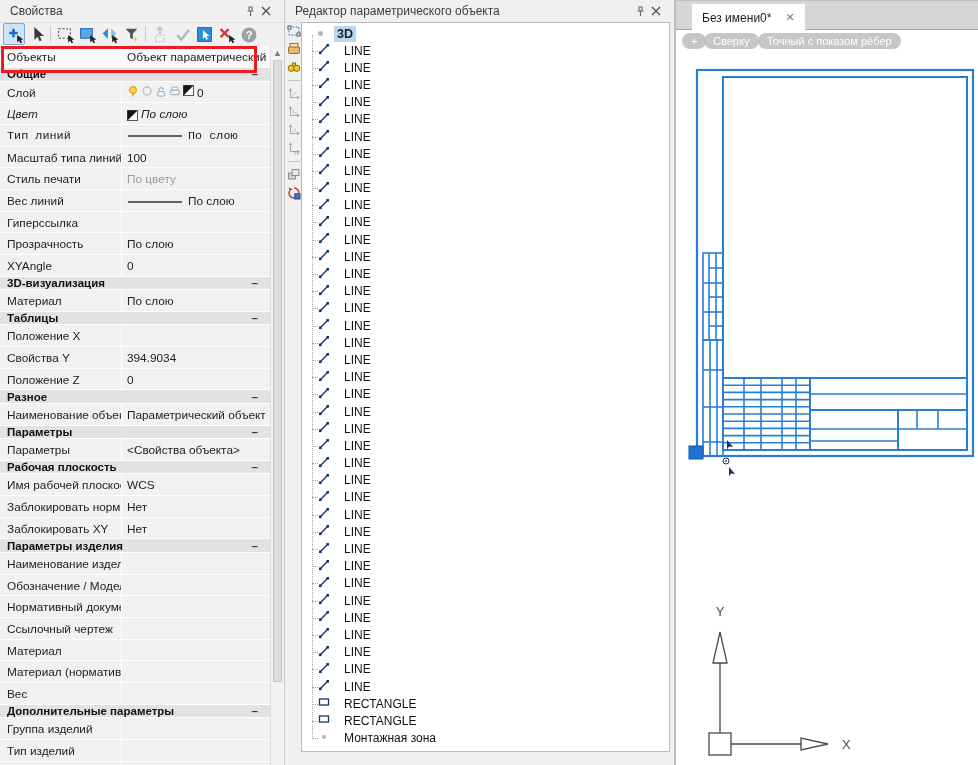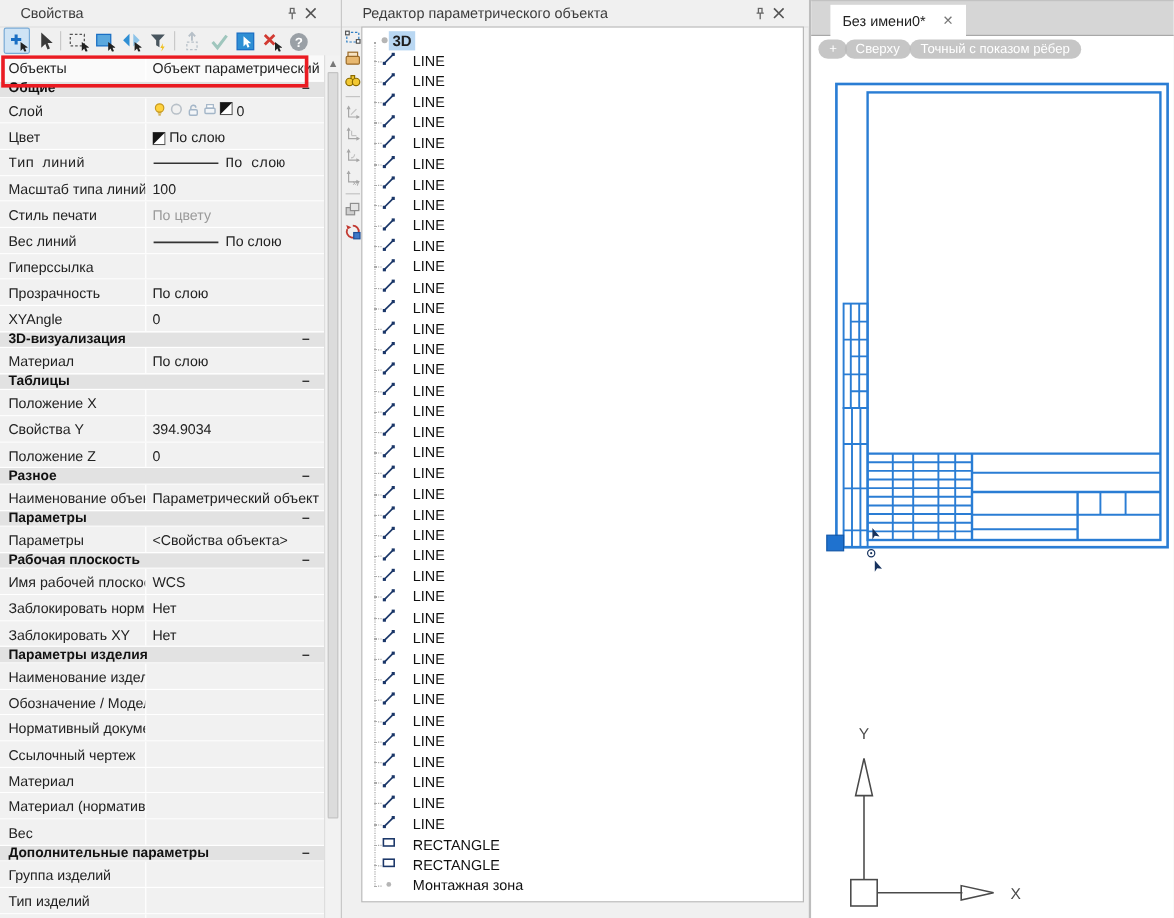--- a/index.html
+++ b/index.html
@@ -1,20 +1,20 @@
 <!DOCTYPE html>
 <html><head>
 <meta charset="utf-8">
 <style>
   html,body{margin:0;padding:0}
   body{width:978px;height:765px;overflow:hidden;position:relative;
        font-family:"Liberation Sans",sans-serif;background:#f0f0f0;font-size:12px;color:#1e1e1e}
   .panel{position:absolute;top:0;height:765px;background:#f0f0f0;box-sizing:border-box}
   
-  .phead{height:22px;display:flex;align-items:center;padding:0 17px;color:#3c3c3c;
+  .phead{height:22px;display:flex;align-items:center;padding:0 10px;color:#3c3c3c;
          background:#f0f0f0;border-bottom:1px solid #e0e0e0;font-size:12px}
   .phead .ptitle{flex:1;white-space:nowrap;overflow:hidden}
   .hbtn{width:16px;height:16px;display:flex;align-items:center;justify-content:center;color:#666;cursor:default}
   .hbtn svg{display:block}
   
   .ptoolbar{position:absolute;top:22px;left:0;width:284px;height:24px;display:flex;align-items:center;padding-left:3px;box-sizing:border-box}
   .tbtn{width:22px;height:22px;display:flex;align-items:center;justify-content:center;border:1px solid transparent;border-radius:2px;box-sizing:border-box}
   .tbtn.pressed{background:#cfe4f5;border-color:#79abd6}
   .tsep{width:1px;height:16px;background:#c9c9c9;margin:0 3px}
   
@@ -38,21 +38,21 @@
   .vscroll .up{height:13px;display:flex;align-items:center;justify-content:center;color:#777;font-size:9px}
   .vscroll .thumb{position:absolute;left:2px;right:2px;top:14px;height:620px;background:#dcdcdc;border:1px solid #c4c4c4;border-radius:1px}
   
   #editor{left:284px;width:392px;border-left:1px solid #c8c8c8;border-right:2px solid #bdbdbd}
   .etoolbar{position:absolute;left:1px;top:24px;width:15px;display:flex;flex-direction:column;align-items:center;gap:4px}
   .ebtn{width:14px;height:14px;display:flex;align-items:center;justify-content:center}
   .esep{width:12px;height:1px;background:#c4c4c4;margin:2px 0}
   .tree{position:absolute;left:16px;top:22px;width:369px;height:730px;background:#fff;
         border:1px solid #b9b9b9;box-sizing:border-box;overflow:hidden;position:absolute}
   .tree-guide{position:absolute;left:10px;top:12px;height:704px;border-left:1px dotted #a9a9a9}
-  .troot{height:17px;display:flex;align-items:center;padding-left:16px;gap:1px;position:relative;margin-top:2px}
+  .troot{height:17px;display:flex;align-items:center;padding-left:16px;gap:11px;position:relative;margin-top:2px}
   .troot .rootdot{width:5px;height:5px;background:#b5b5b5;border-radius:50%}
   .troot .rootlbl{background:#b9d7f2;font-weight:bold;font-size:12.5px;padding:0 3px;line-height:16px}
   .titem{height:17.2px;display:flex;align-items:center;padding-left:16px;gap:14px;position:relative;font-size:12px;color:#111}
   .titem::before{content:"";position:absolute;left:10px;top:50%;width:6px;border-top:1px dotted #a9a9a9}
   .titem svg{flex:none}
   
   #canvas{left:676px;width:302px;background:#fff}
   .tabstrip{position:absolute;left:0;top:0;width:302px;height:30px;background:#d6d6d6;
             border-bottom:1px solid #a8a8a8;border-top:1px solid #c2c2c2;box-sizing:border-box}
   .tab{position:absolute;left:16px;top:3px;height:27px;background:#fff;display:flex;align-items:center;
@@ -178,21 +178,21 @@
               <rect x="1.8" y="5.2" width="8.4" height="4.4" rx="0.8" fill="#f2f5f8" stroke="#a4b6c8" stroke-width="1.2"></rect>
             </svg>
             <svg class="icn" width="11" height="11" viewBox="0 0 11 11">
               <rect x="0.5" y="0.5" width="10" height="10" fill="#fff" stroke="#555"></rect>
               <path d="M0.5 0.5 h10 l-10 10 z" fill="#151515"></path>
             </svg>
           </span>
           <span>0</span>
         </div>
       </div>
-      <div class="prow" style="position: relative;">
+      <div class="prow" style="position: relative; font-style: italic;">
         <div class="lbl">Цвет</div>
         <div class="val">
           <span><svg class="icn" width="11" height="11" viewBox="0 0 11 11">
               <rect x="0.5" y="0.5" width="10" height="10" fill="#fff" stroke="#555"></rect>
               <path d="M0.5 0.5 h10 l-10 10 z" fill="#151515"></path>
             </svg></span>
           <span>По слою</span>
         </div>
       </div>
       <div class="prow" style="position: relative; font-family: Liberation Mono, monospace;">

